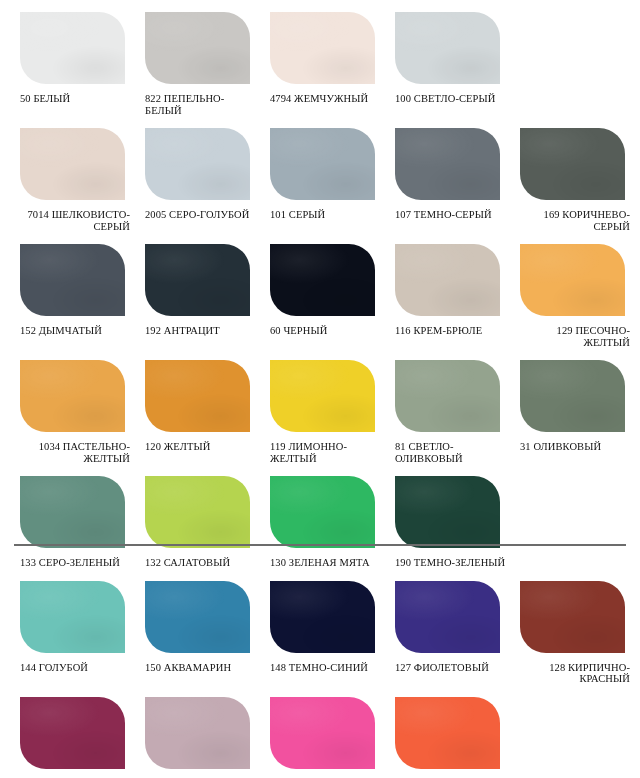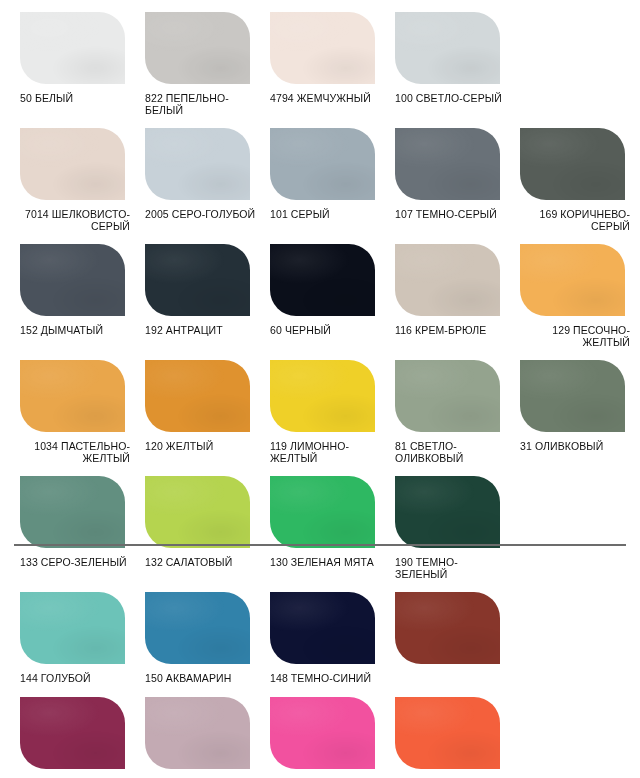--- a/index.html
+++ b/index.html
@@ -15,20 +15,21 @@
     overflow: hidden;
     position: relative;
   }
 
   #palette-sheet {
     position: relative;
     width: 640px;
     height: 550px;
     box-sizing: border-box;
     padding: 0;
+    font-family: Liberation Serif, serif;
   }
 
   .swatch-grid {
     display: flex;
     flex-direction: column;
   }
 
   .swatch-row {
     display: flex;
     flex-direction: row;
@@ -222,21 +223,27 @@
       </div>
       <div class="swatch-cell">
         <div class="swatch-chip" style="background-color: rgb(49, 130, 170);"></div>
         <div class="swatch-label">150 АКВАМАРИН</div>
       </div>
       <div class="swatch-cell">
         <div class="swatch-chip" style="background-color: rgb(13, 18, 51);"></div>
         <div class="swatch-label">148 ТЕМНО-СИНИЙ</div>
       </div>
       <div class="swatch-cell">
+        <div class="swatch-chip" style="background-color: rgb(58, 46, 132);"></div>
+        <div class="swatch-label">127 ФИОЛЕТОВЫЙ</div>
+      </div>
+      <div class="swatch-cell">
         <div class="swatch-chip" style="background-color: rgb(135, 54, 43);"></div>
+        <div class="swatch-label wrapped">128 КИРПИЧНО-
+КРАСНЫЙ</div>
       </div>
     </div>
 
     <div class="swatch-row">
       <div class="swatch-cell">
         <div class="swatch-chip" style="background-color: rgb(139, 42, 80);"></div>
 
       </div>
       <div class="swatch-cell">
         <div class="swatch-chip" style="background-color: rgb(195, 170, 179);"></div>

